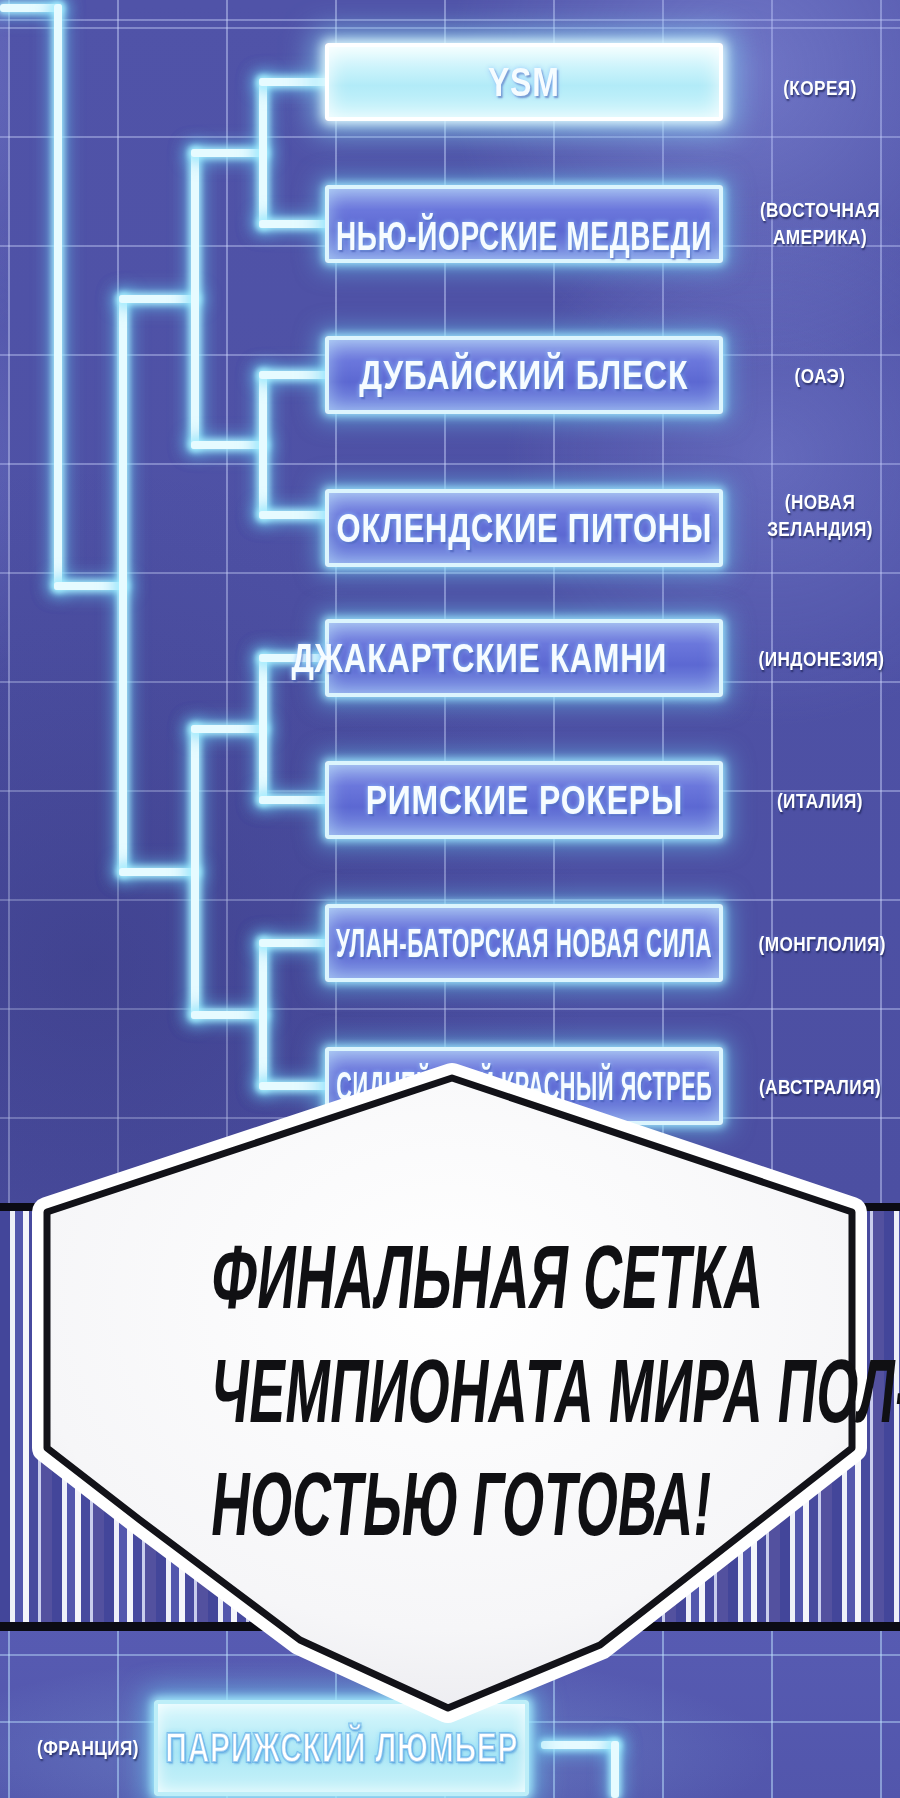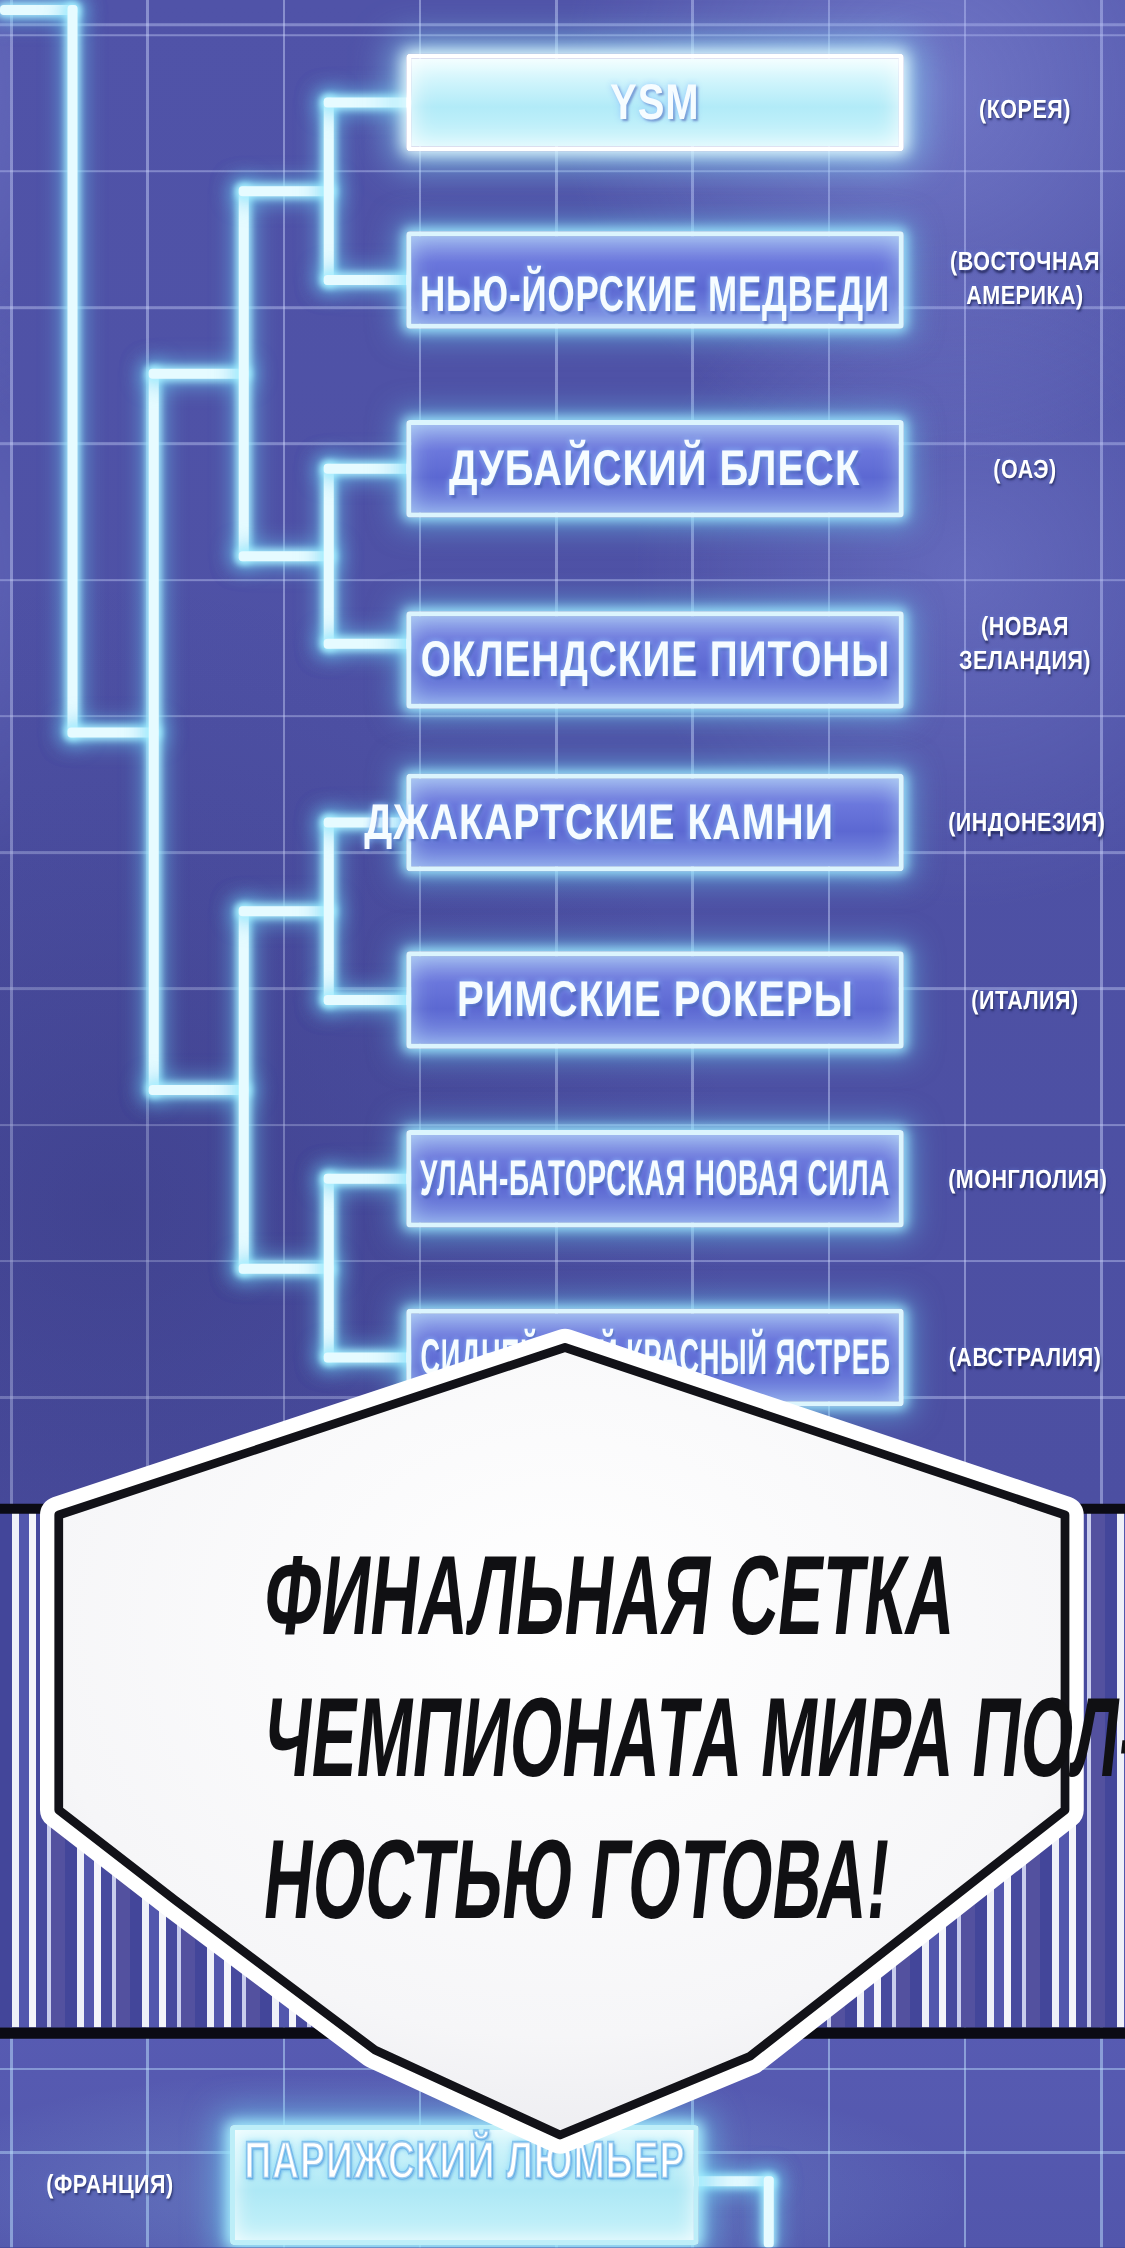--- a/index.html
+++ b/index.html
@@ -56,22 +56,22 @@
            text-shadow:1px 2px 2px rgba(15,18,60,.65),0 0 4px rgba(120,160,255,.4);}
 
   
   #bubble-svg{position:absolute;top:0;left:0;z-index:40;pointer-events:none;}
   #bubble-text{position:absolute;top:0;left:52px;width:800px;z-index:41;text-align:center;}
   .bub-line{position:absolute;left:0;width:800px;white-space:nowrap;color:#101013;
             font-weight:700;font-size:90px;line-height:95px;
             transform:scaleX(.6) skewX(-10deg);}
 
   
-  #paris-box{position:absolute;left:184px;top:1700px;width:367px;height:88px;z-index:10;
-        border:4px solid #bdeef8;border-radius:3px;display:flex;align-items:flex-start;justify-content:center;
+  #paris-box{position:absolute;left:154px;top:1700px;width:367px;height:88px;z-index:10;
+        border:4px solid #bdeef8;border-radius:3px;display:flex;align-items:center;justify-content:center;
         background:linear-gradient(180deg,#d9f8fd 0%,#aee8f5 55%,#c6f2fa 100%);
         box-shadow:0 0 10px 3px rgba(170,240,255,.95),0 0 26px 10px rgba(110,210,245,.6),
                    inset 0 0 16px rgba(255,255,255,.85);}
   #paris-box .tname{font-size:42px;color:#ffffff;-webkit-text-stroke:2px rgba(80,160,225,.55);
         text-shadow:0 0 6px rgba(120,210,250,.9),2px 2px 2px rgba(60,120,200,.45);}
   #country-france{left:18px;top:1734px;width:140px;}
 </style>
 </head>
 <body>
 

